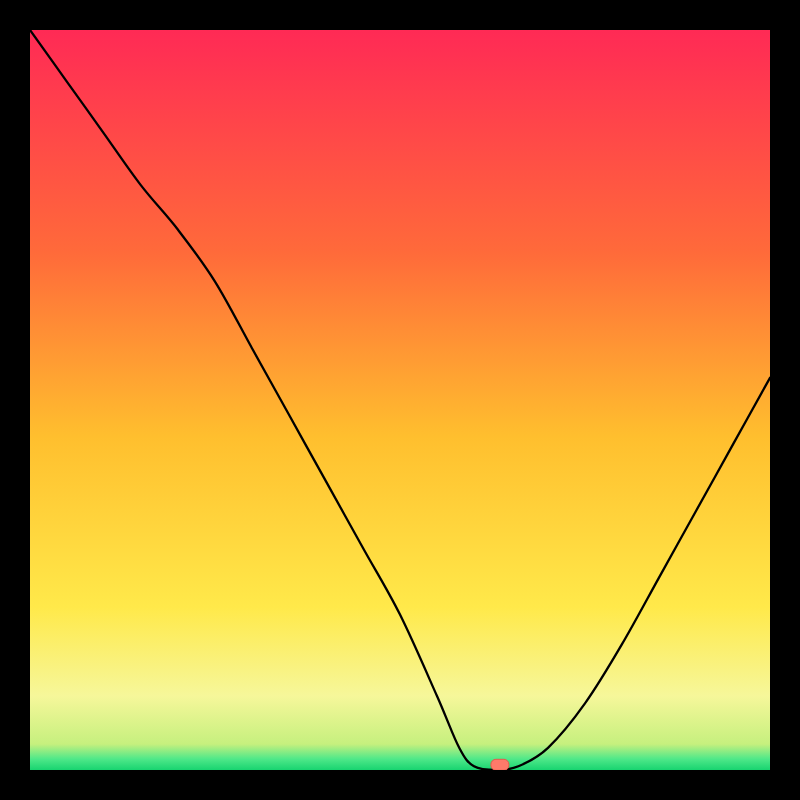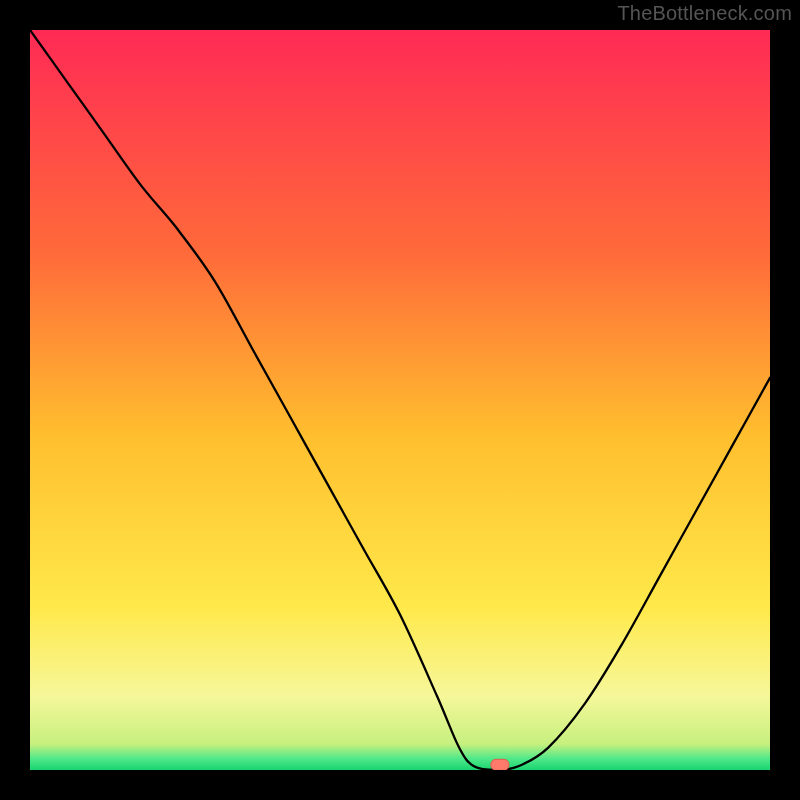--- a/index.html
+++ b/index.html
@@ -40,21 +40,20 @@
     stroke: #000;
     stroke-width: 2.3;
     stroke-linecap: round;
     stroke-linejoin: round;
   }
 </style>
 </head>
 <body>
 
 <div class="frame">
-  <div class="watermark">TheBottleneck.com</div>
 
   <div class="plot-wrap">
     <svg id="chart-svg" width="740" height="740" viewBox="0 0 740 740">
       <defs>
         <linearGradient id="bg-grad" x1="0" y1="0" x2="0" y2="1">
             <stop offset="0%" stop-color="#ff2a55"></stop>
             <stop offset="30%" stop-color="#ff6a3a"></stop>
             <stop offset="55.00000000000001%" stop-color="#ffbf2e"></stop>
             <stop offset="78%" stop-color="#ffe94a"></stop>
             <stop offset="90%" stop-color="#f6f79a"></stop>

